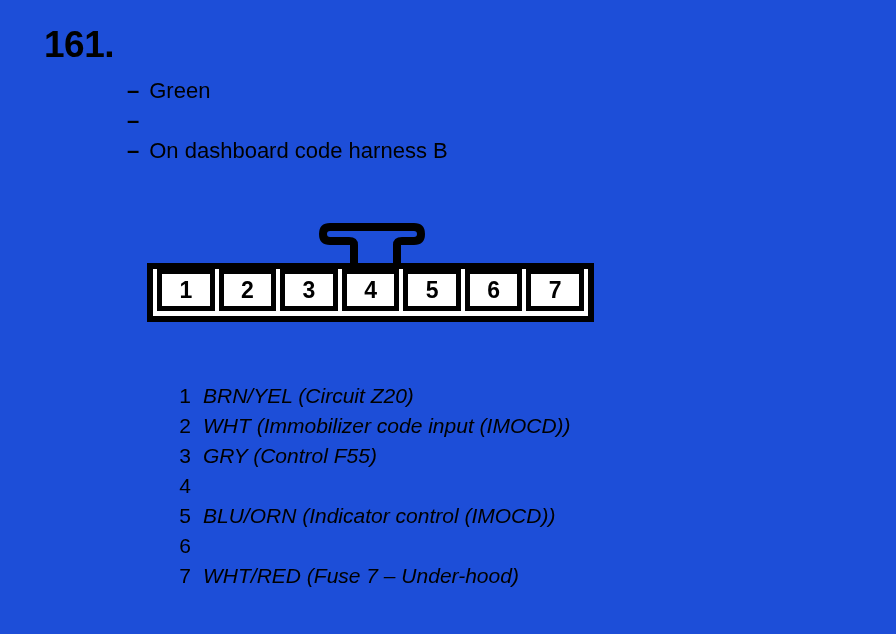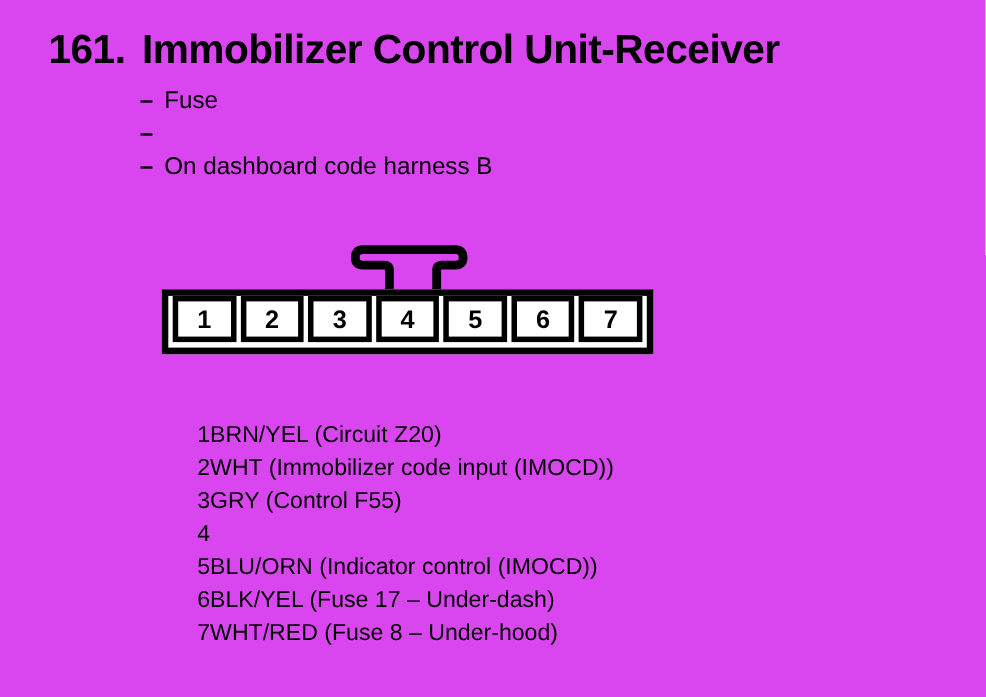--- a/index.html
+++ b/index.html
@@ -6,21 +6,21 @@
     margin: 0;
     padding: 0;
     background: #ffffff;
     font-family: "Liberation Sans", sans-serif;
     color: #000000;
   }
   .page {
     position: relative;
     width: 896px;
     height: 634px;
-    background: #d946ef;
+    background: #1d4ed8;
     overflow: hidden;
   }
   
   .title-row {
     position: absolute;
     left: 44px;
     top: 24px;
     display: flex;
     gap: 15px;
     font-weight: bold;
@@ -79,36 +79,35 @@
     top: 381px;
     font-size: 21px;
     line-height: 30px;
   }
   .pin-row { display: flex; white-space: nowrap; }
   .pin-num {
     width: 14px;
     text-align: right;
     flex: 0 0 auto;
   }
-  .pin-desc { margin-left: 0; }
+  .pin-desc { margin-left: 12px; font-style: italic; }
 </style>
 </head>
 <body>
 
 <div class="page">
 
   <div class="title-row">
     <span>161.</span>
-    <span>Immobilizer Control Unit-Receiver</span>
   </div>
 
   <div class="notes">
     <div class="note">
       <span class="dash">–</span>
-      <span>Fuse</span>
+      <span>Green</span>
     </div>
     <div class="note">
       <span class="dash">–</span>
     </div>
     <div class="note">
       <span class="dash">–</span>
       <span>On dashboard code harness B</span>
     </div>
   </div>
 
@@ -155,21 +154,20 @@
     </div>
     <div class="pin-row">
       <span class="pin-num">4</span>
     </div>
     <div class="pin-row">
       <span class="pin-num">5</span>
       <span class="pin-desc">BLU/ORN (Indicator control (IMOCD))</span>
     </div>
     <div class="pin-row">
       <span class="pin-num">6</span>
-      <span class="pin-desc">BLK/YEL (Fuse 17 – Under-dash)</span>
     </div>
     <div class="pin-row">
       <span class="pin-num">7</span>
-      <span class="pin-desc">WHT/RED (Fuse 8 – Under-hood)</span>
+      <span class="pin-desc">WHT/RED (Fuse 7 – Under-hood)</span>
     </div>
   </div>
 
 </div>
 
 </body></html>

